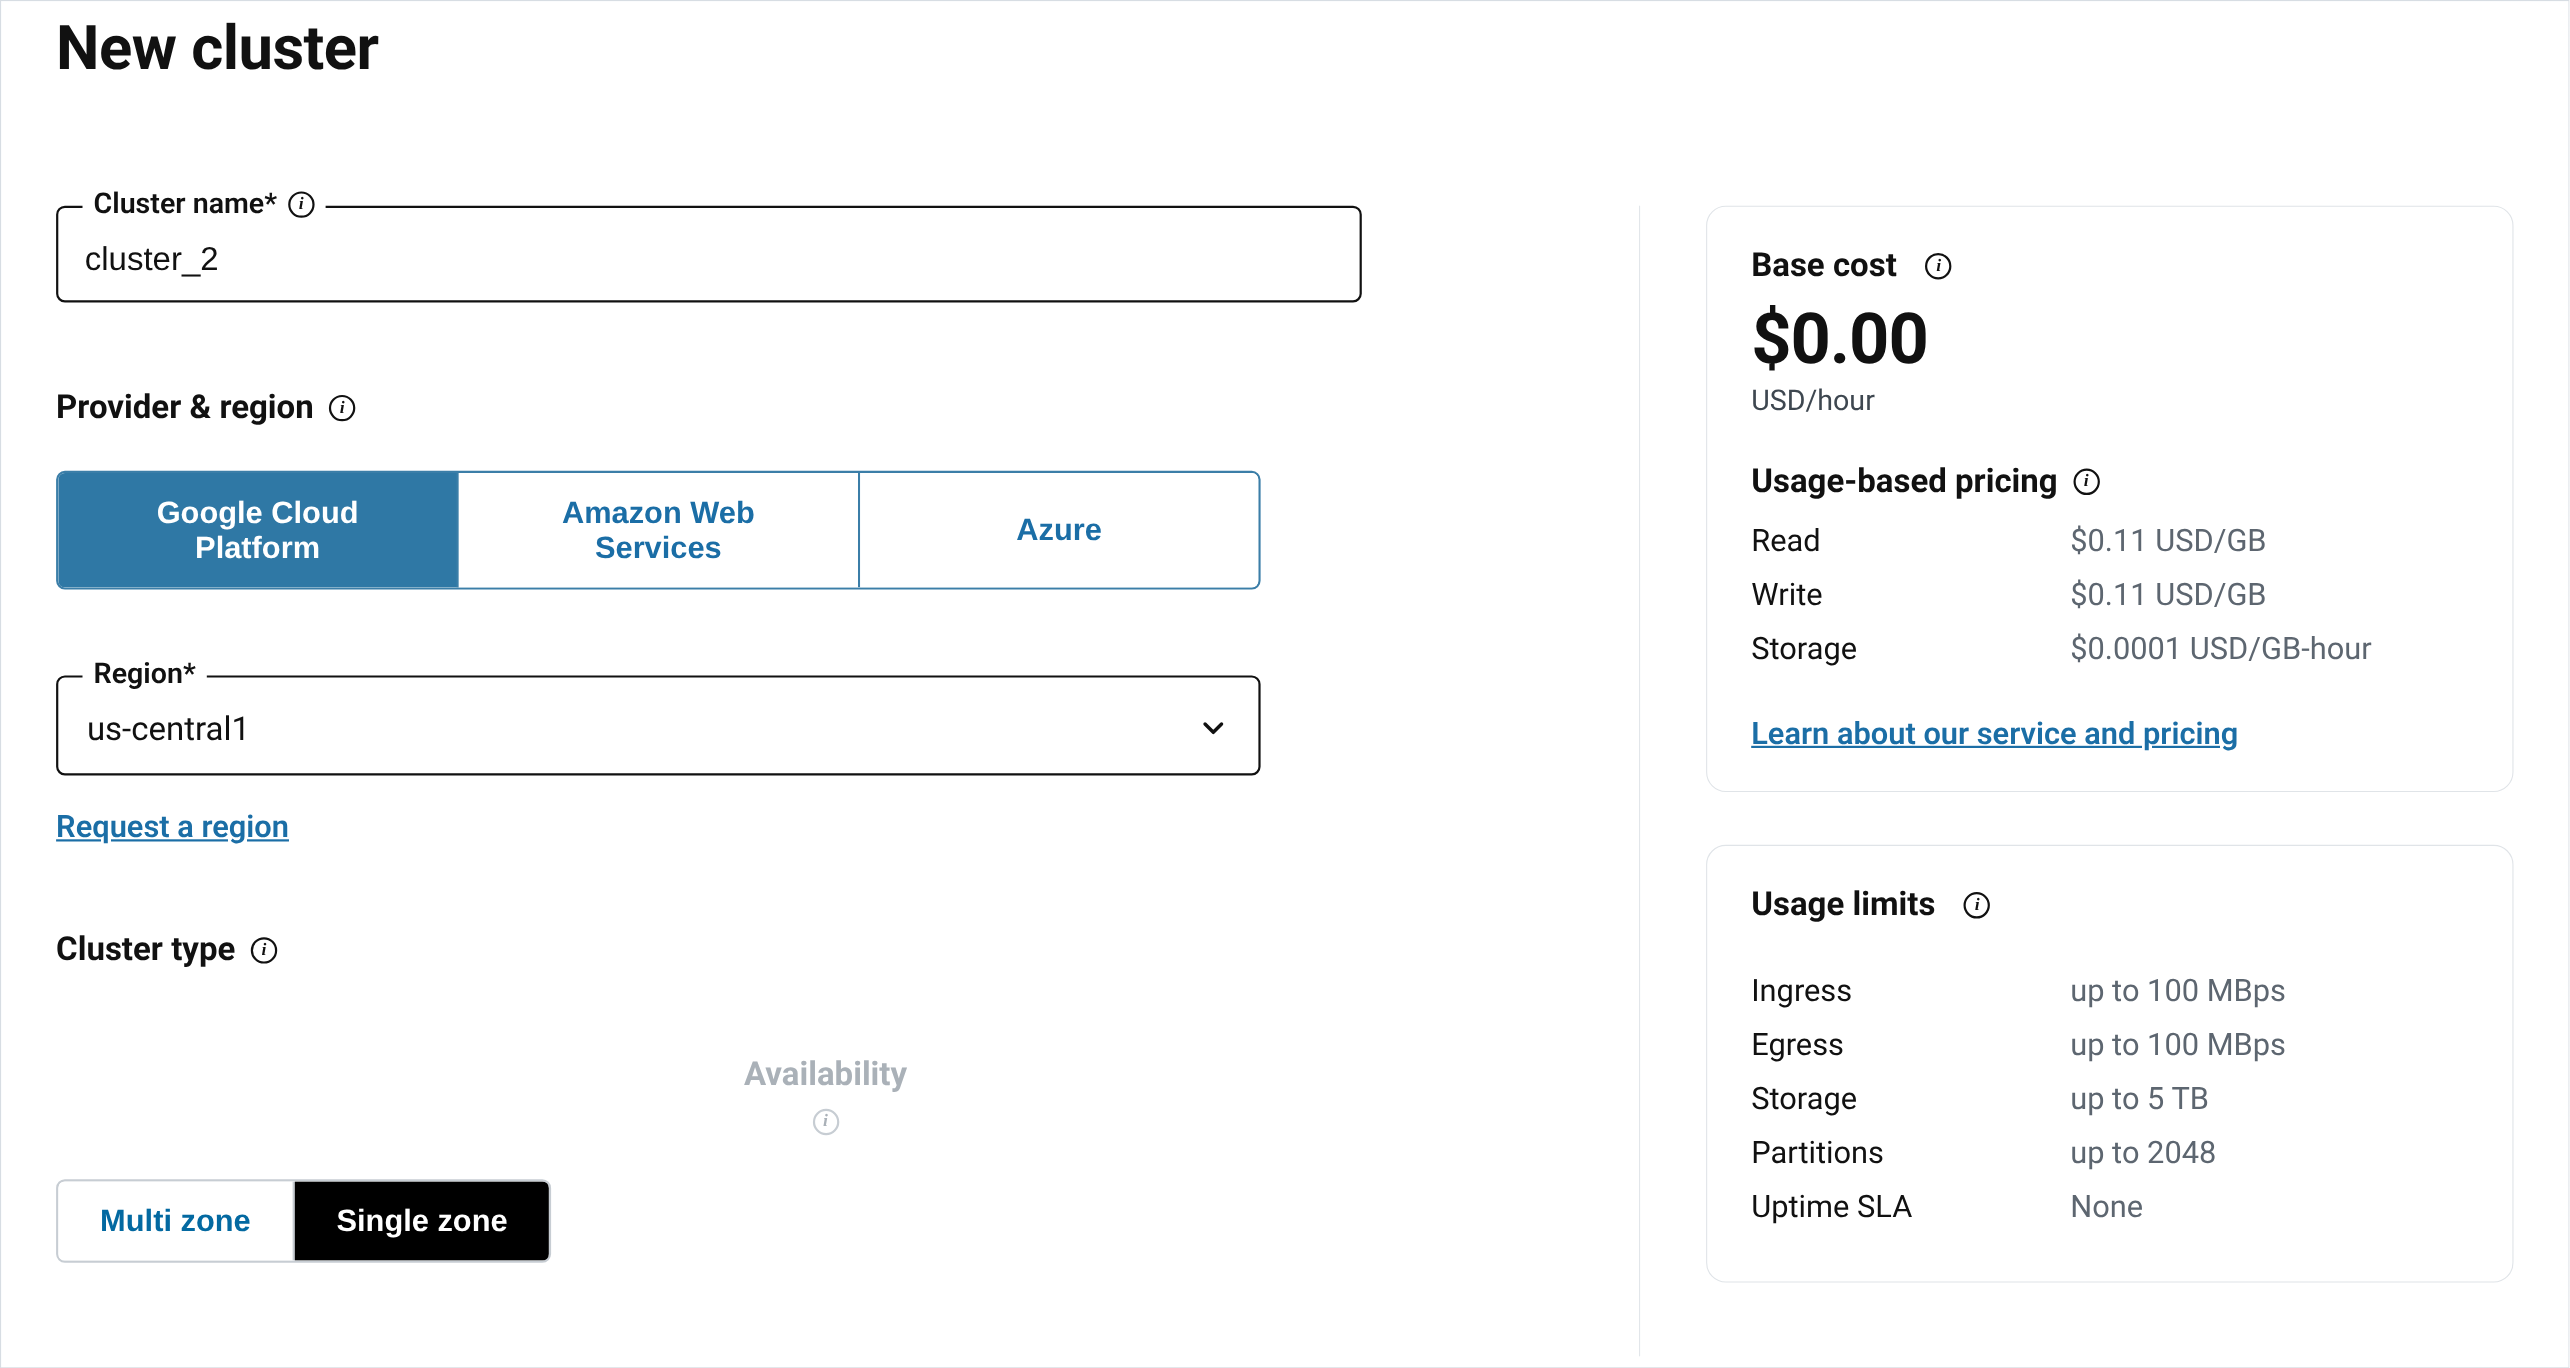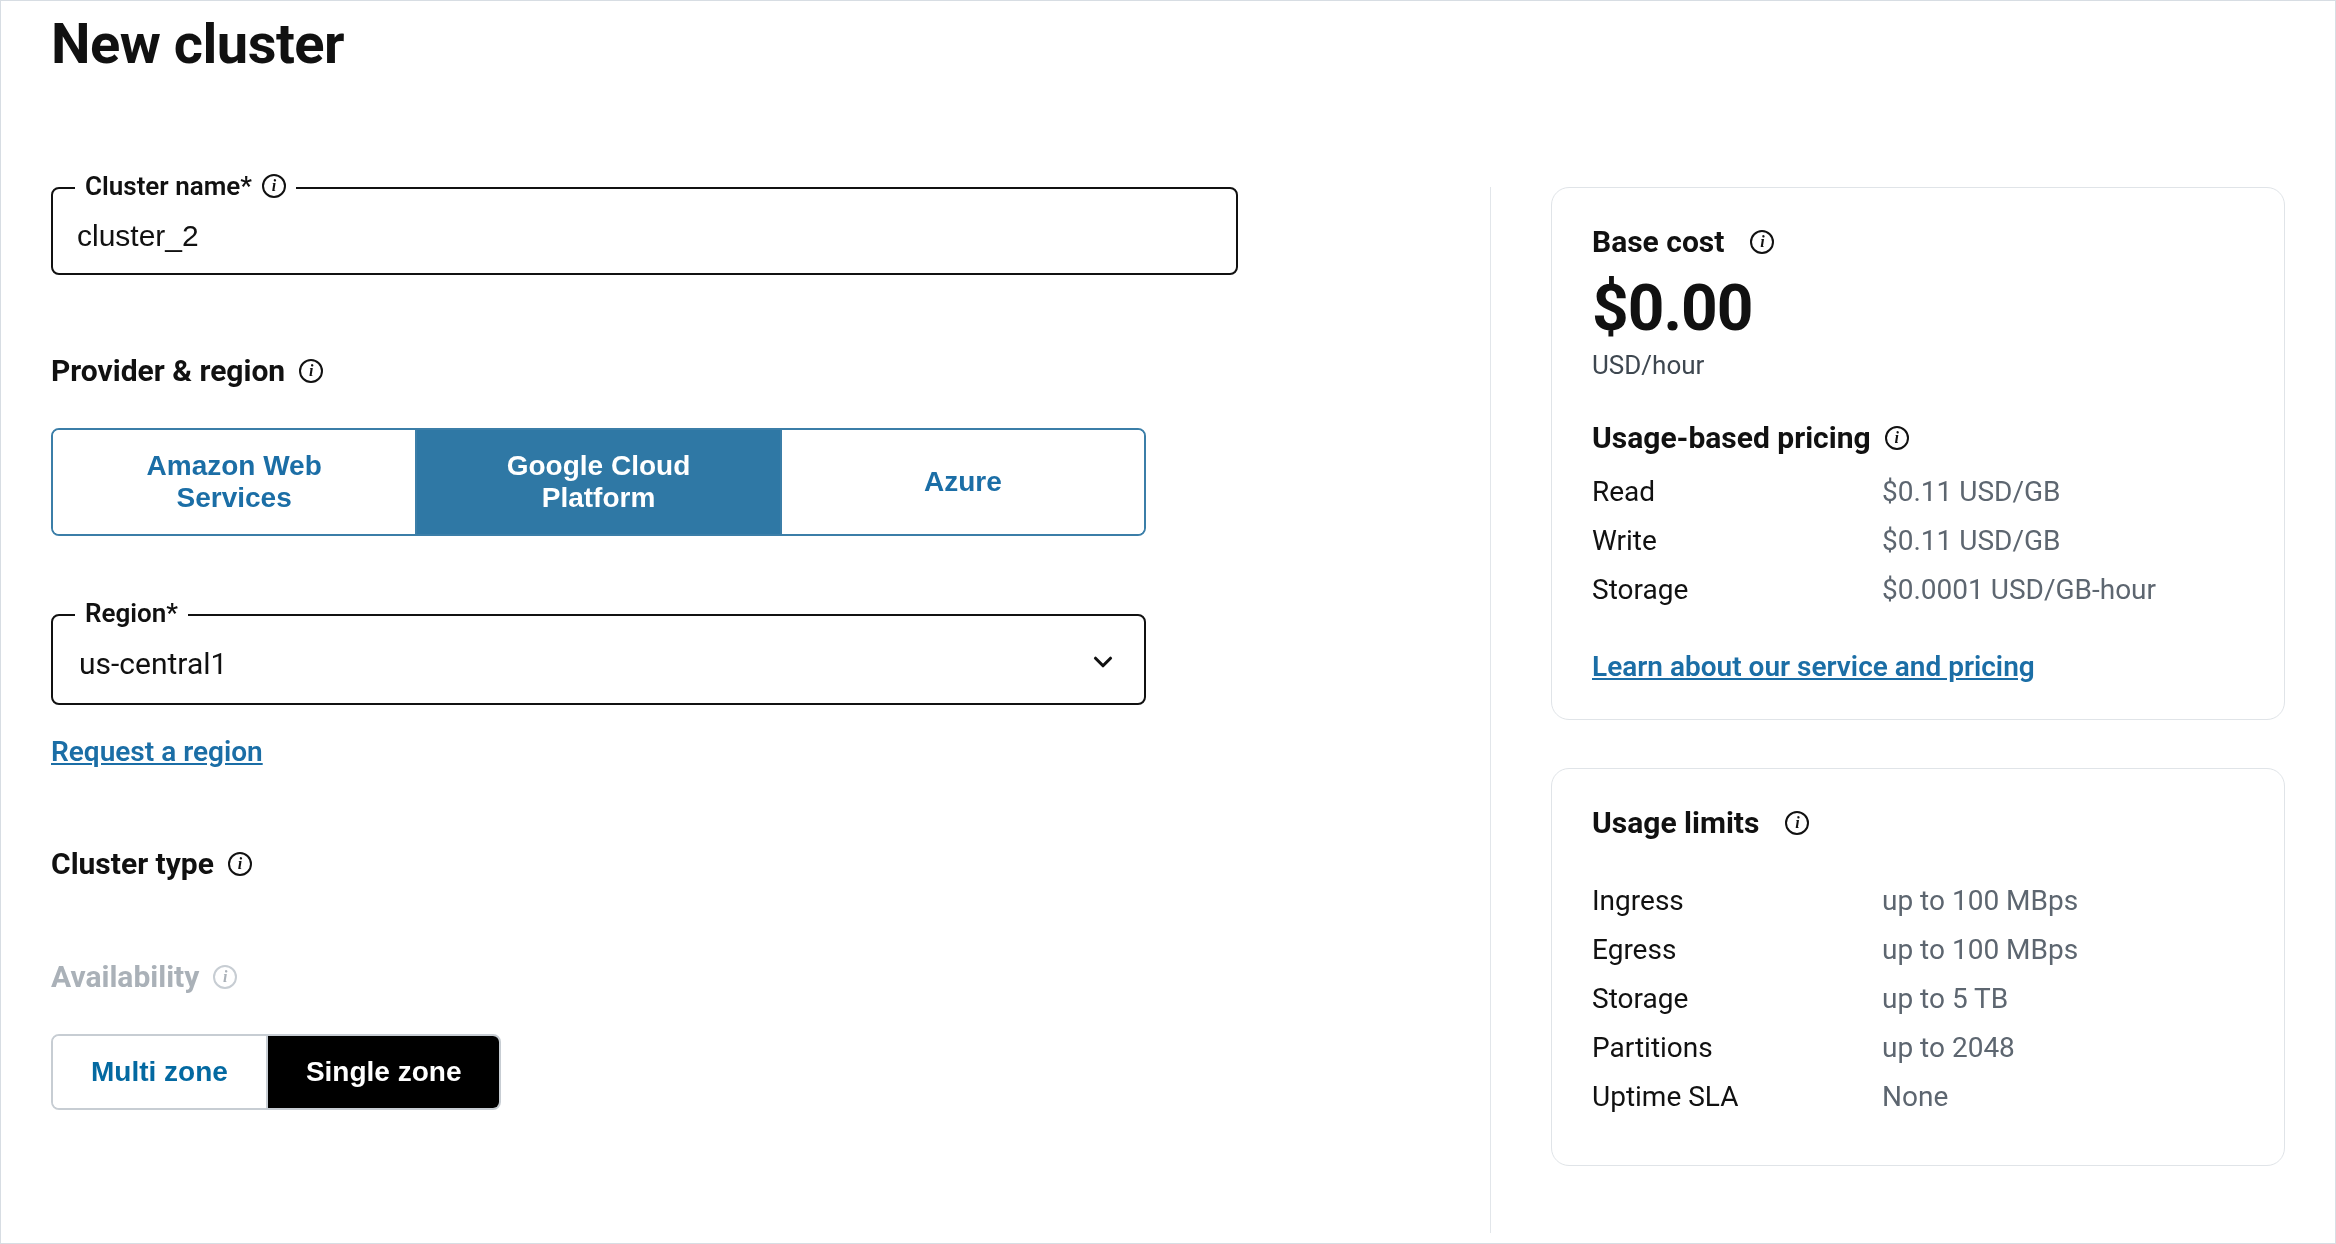--- a/index.html
+++ b/index.html
@@ -65,21 +65,21 @@
     color: #111;
   }
 
   .section-heading {
     font-size: 30px;
     font-weight: 700;
     display: flex;
     align-items: center;
     gap: 14px;
   }
-  .section-heading.muted { color: #aab1b8; }
+  .section-heading.muted { color: #aab1b8; flex-direction: column; }
 
   .section-gap { margin-top: 78px; }
 
   .seg-group {
     display: inline-flex;
     border: 2px solid #3b7ea8;
     border-radius: 8px;
     overflow: hidden;
   }
   .seg-btn {
@@ -229,22 +229,22 @@
         </div>
         <input class="field-input" type="text" value="cluster_2" style="">
       </div>
 
       <div class="section-gap">
         <div class="section-heading">
           <span>Provider &amp; region</span>
           <span class="info-icon">i</span>
         </div>
         <div class="seg-group" style="margin-top:40px;width:1095px">
+          <button class="seg-btn selected" style="flex:1">Google Cloud Platform</button>
           <button class="seg-btn" style="flex:1">Amazon Web Services</button>
-          <button class="seg-btn selected" style="flex:1">Google Cloud Platform</button>
           <button class="seg-btn" style="flex:1">Azure</button>
         </div>
 
         <div class="region-wrap">
           <div class="region-legend">Region*</div>
           <div class="region-value">us-central1</div>
           <span class="chevron">
             <svg viewBox="0 0 24 24" fill="none" stroke="#111" stroke-width="2.5" stroke-linecap="round" stroke-linejoin="round">
                 <polyline points="6 9 12 15 18 9"></polyline>
               </svg>

